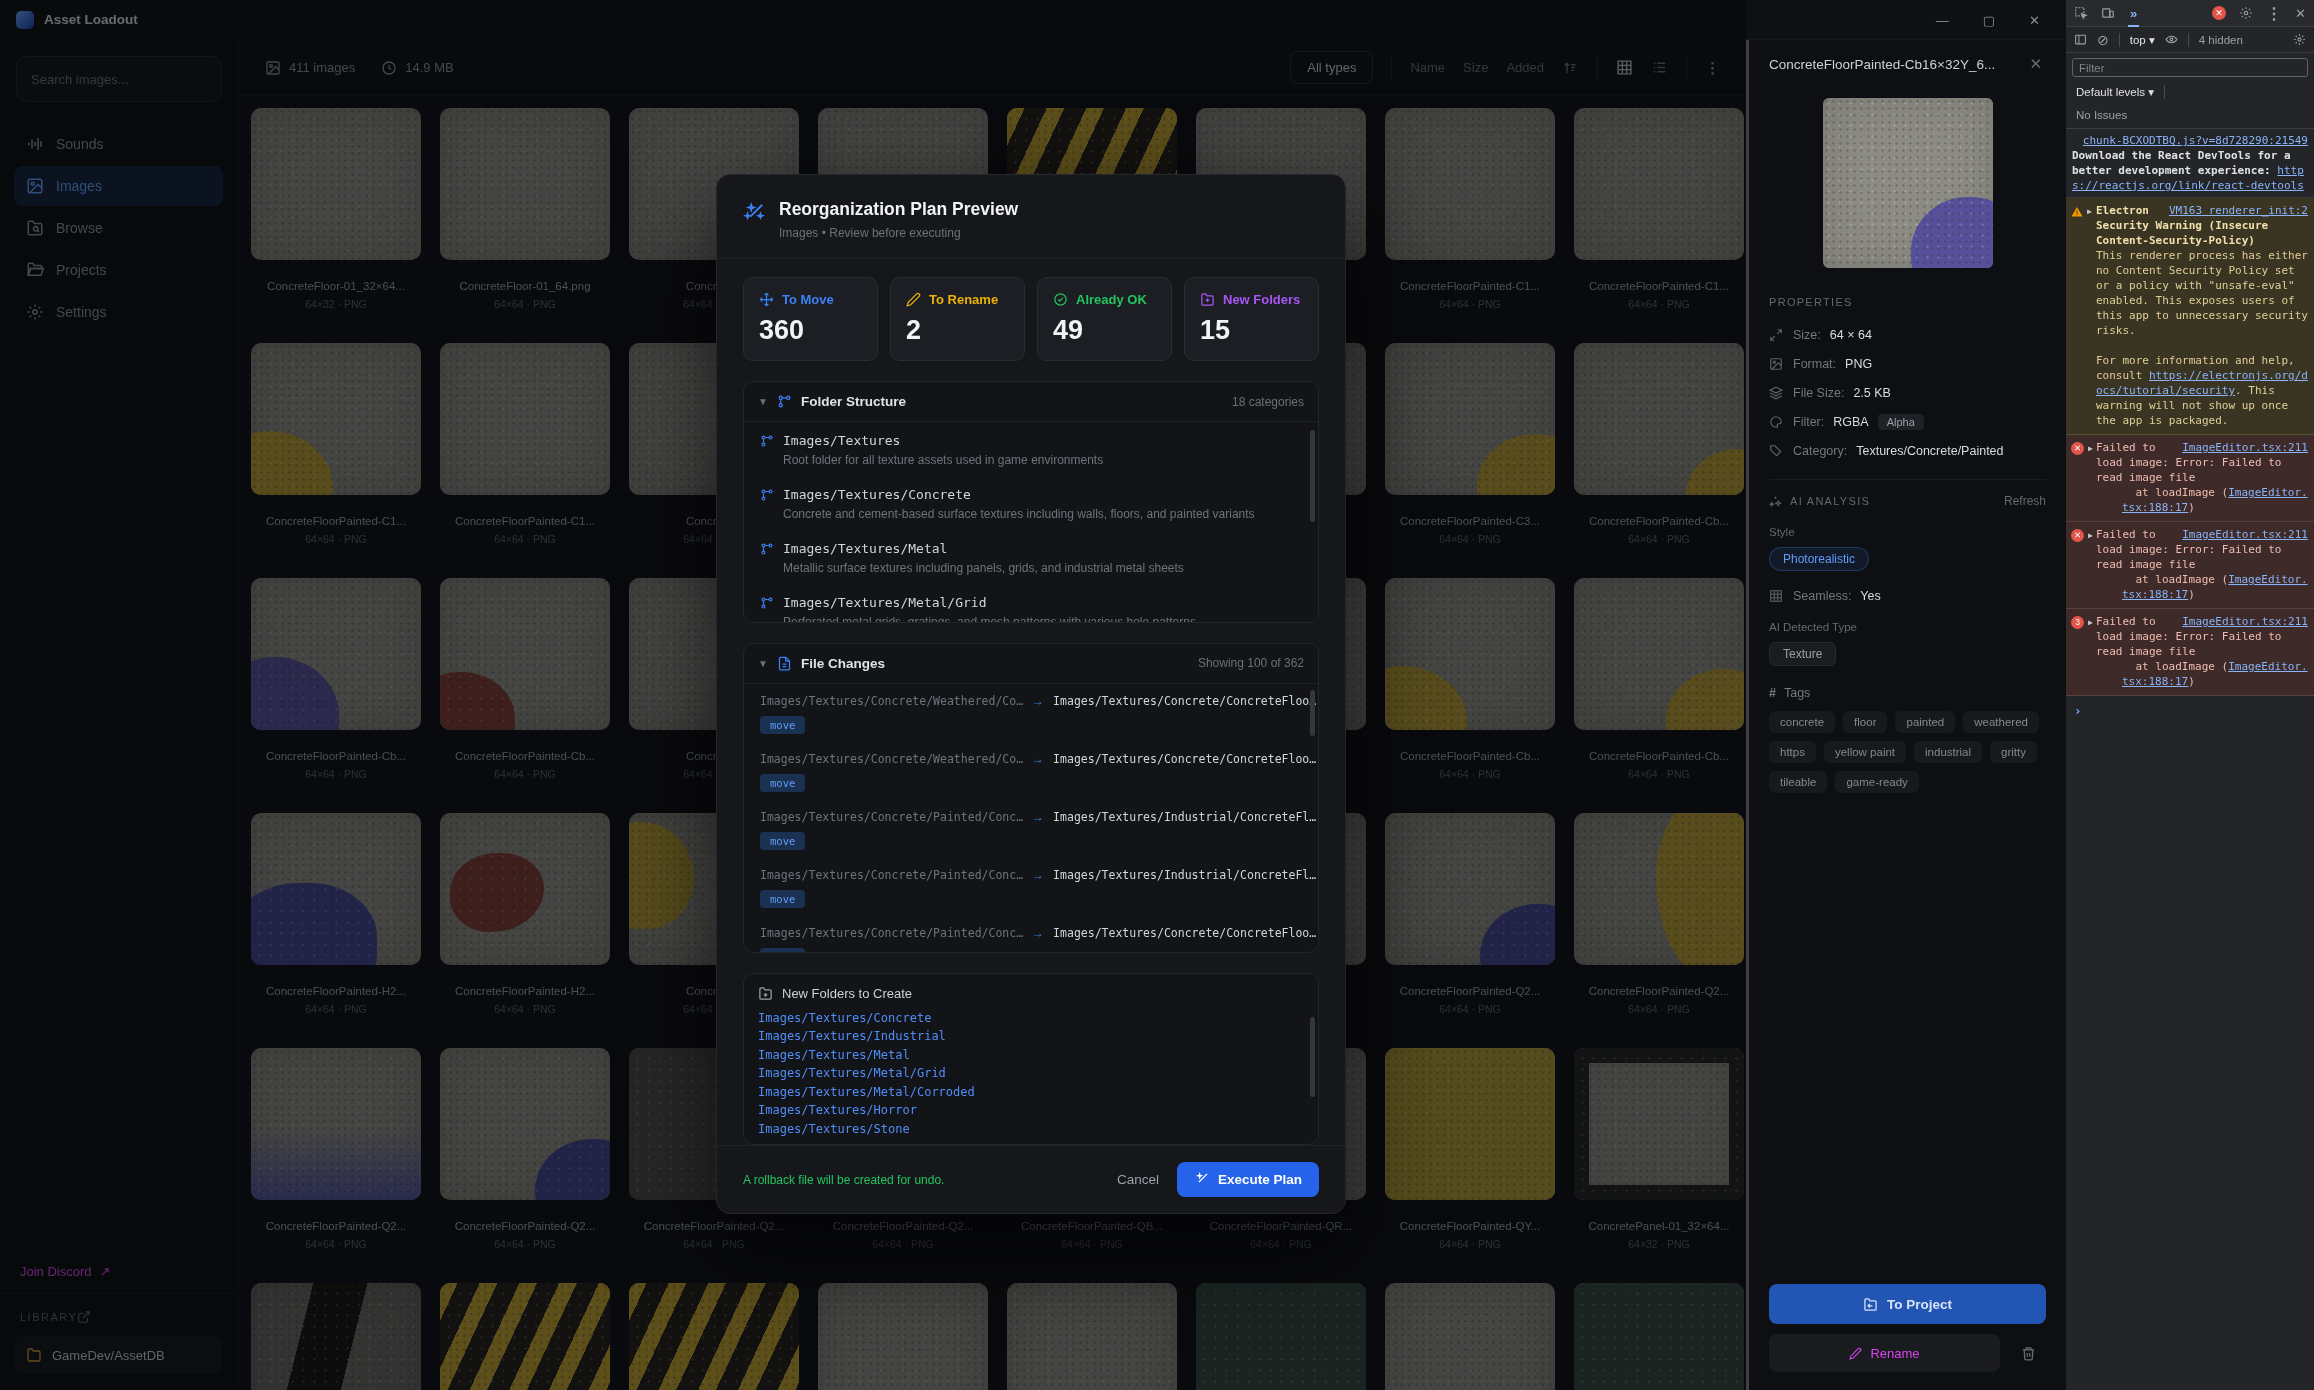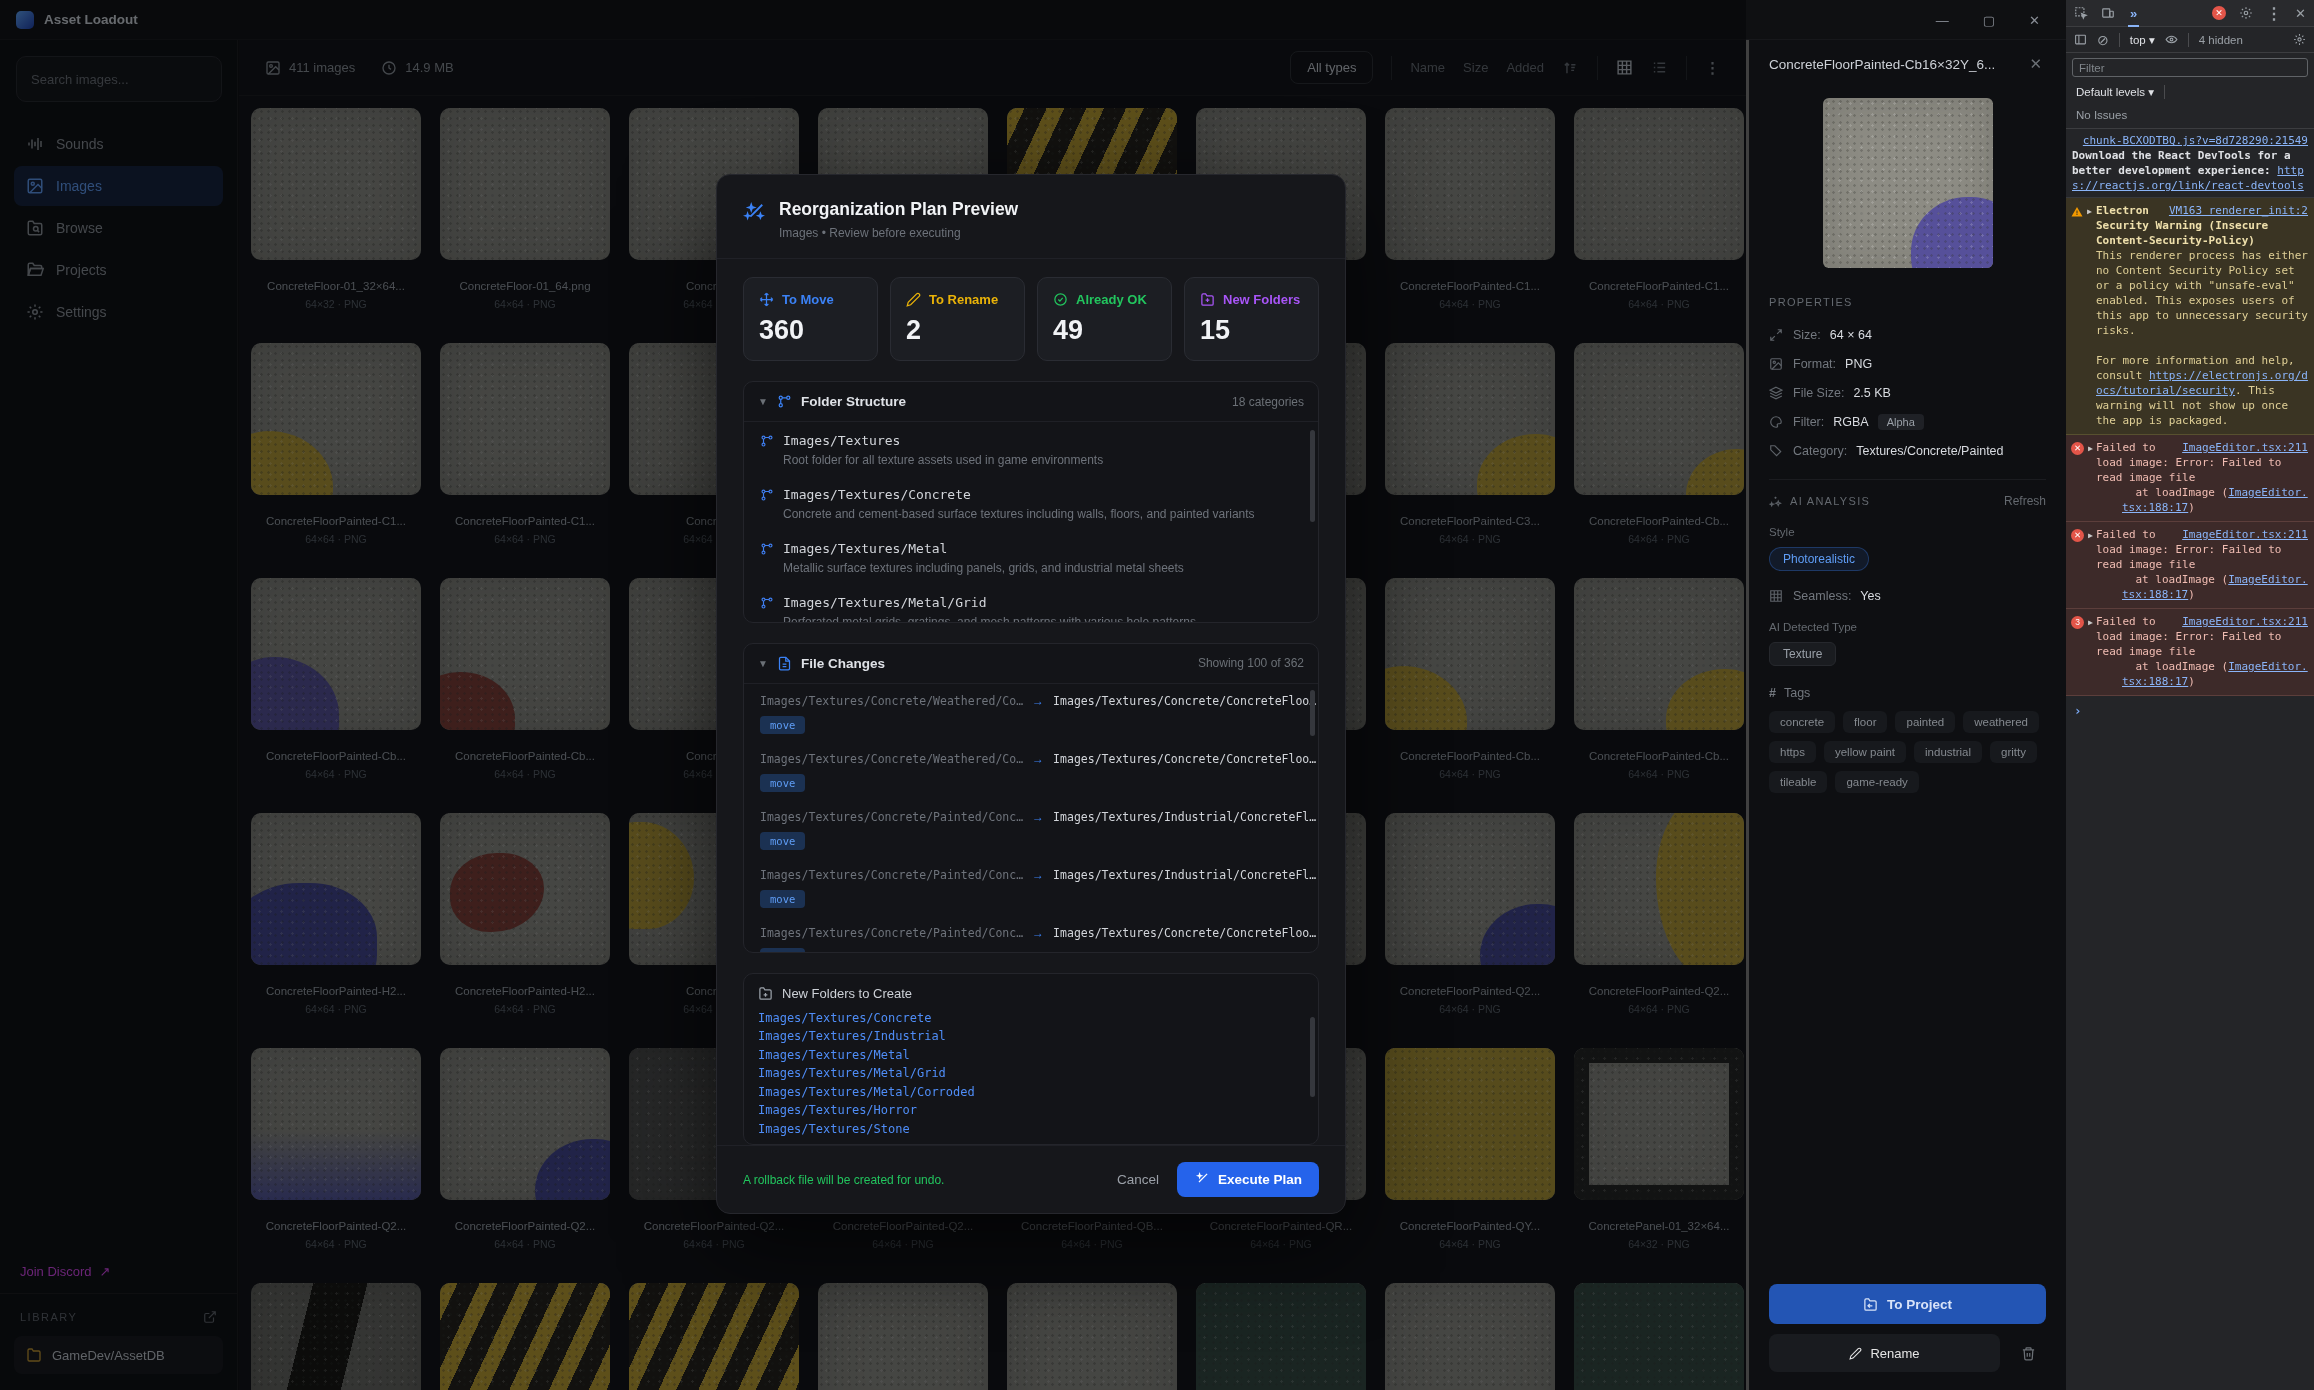--- a/index.html
+++ b/index.html
@@ -22,21 +22,21 @@
     color:#8b9097; font-size:13px; width:206px; padding:0 14px; outline:none; }
   .search::placeholder { color:#6b7076; }
   .nav { margin-top:6px; }
   .nav-item { display:flex; align-items:center; gap:12px; height:40px; margin:2px 14px; padding:0 12px;
     border-radius:8px; color:#8b9097; font-size:14px; }
   .nav-item svg { width:18px; height:18px; }
   .nav-item.active { background:#14213c; color:#5f9bf5; }
   .side-bottom { position:absolute; left:0; right:0; bottom:0; }
   .discord { display:flex; align-items:center; gap:8px; color:#d946ef; font-size:13px; padding:10px 20px 14px; }
   .side-div { height:1px; background:#191a1d; }
-  .libhead { display:flex; align-items:center; justify-content:space-between; padding:16px 20px 8px; color:#60656c; font-size:11px; letter-spacing:1.5px; }
+  .libhead { display:flex; align-items:center; padding:16px 20px 8px; color:#60656c; font-size:11px; letter-spacing:1.5px; }
   .libitem { display:flex; align-items:center; gap:10px; margin:4px 14px 16px; height:38px; padding:0 12px;
     background:#15161a; border-radius:8px; color:#c4c8cf; font-size:13px; }
 
   
   .main { position:absolute; left:239px; top:40px; width:1507px; bottom:0; background:#0f1013; }
   .toolbar { height:56px; display:flex; align-items:center; padding:0 26px; border-bottom:1px solid #191a1d;
     color:#8b9097; font-size:13px; }
   .tb-left { display:flex; align-items:center; gap:26px; }
   .tb-stat { display:flex; align-items:center; gap:8px; }
   .tb-stat svg { width:16px; height:16px; }
@@ -157,21 +157,21 @@
   .seam svg { width:14px; height:14px; color:#5d6268; }
   .tags-head { display:flex; align-items:center; gap:8px; margin-top:20px; color:#73787f; font-size:12.5px; }
   .tags { display:flex; flex-wrap:wrap; gap:8px; margin-top:11px; }
   .tag { background:#17191d; color:#84898f; font-size:11.5px; padding:5px 11px; border-radius:6px; }
   .ins-actions { position:absolute; left:20px; right:20px; bottom:18px; }
   .btn-project { width:100%; height:40px; display:flex; align-items:center; justify-content:center; gap:9px;
     background:#2355b4; border:none; border-radius:8px; color:#d9e3f8; font-size:13.5px; font-weight:bold; }
   .btn-project svg { width:15px; height:15px; }
   .act-row { display:flex; gap:10px; margin-top:10px; align-items:center; }
   .btn-rename { flex:1; height:38px; display:flex; align-items:center; justify-content:center; gap:8px;
-    background:#191b1f; border:none; border-radius:8px; color:#e5e5e5; font-size:13px; }
+    background:#191b1f; border:none; border-radius:8px; color:#d946ef; font-size:13px; }
   .btn-rename svg { width:13px; height:13px; }
   .btn-trash { width:36px; height:36px; display:flex; align-items:center; justify-content:center;
     background:none; border:none; color:#6b7076; }
   .btn-trash svg { width:15px; height:15px; }
 
   
   .devtools { position:absolute; left:2066px; top:0; width:248px; height:1390px; background:#242528; color:#9aa0a6; }
   .dt-tabs { height:27px; display:flex; align-items:center; gap:13px; padding:0 8px; background:#292a2d; border-bottom:1px solid #3c3d40; }
   .dt-tabs svg { width:14px; height:14px; }
   .dt-more { color:#8ab4f8; font-size:13px; font-weight:bold; position:relative; padding:0 2px; }

